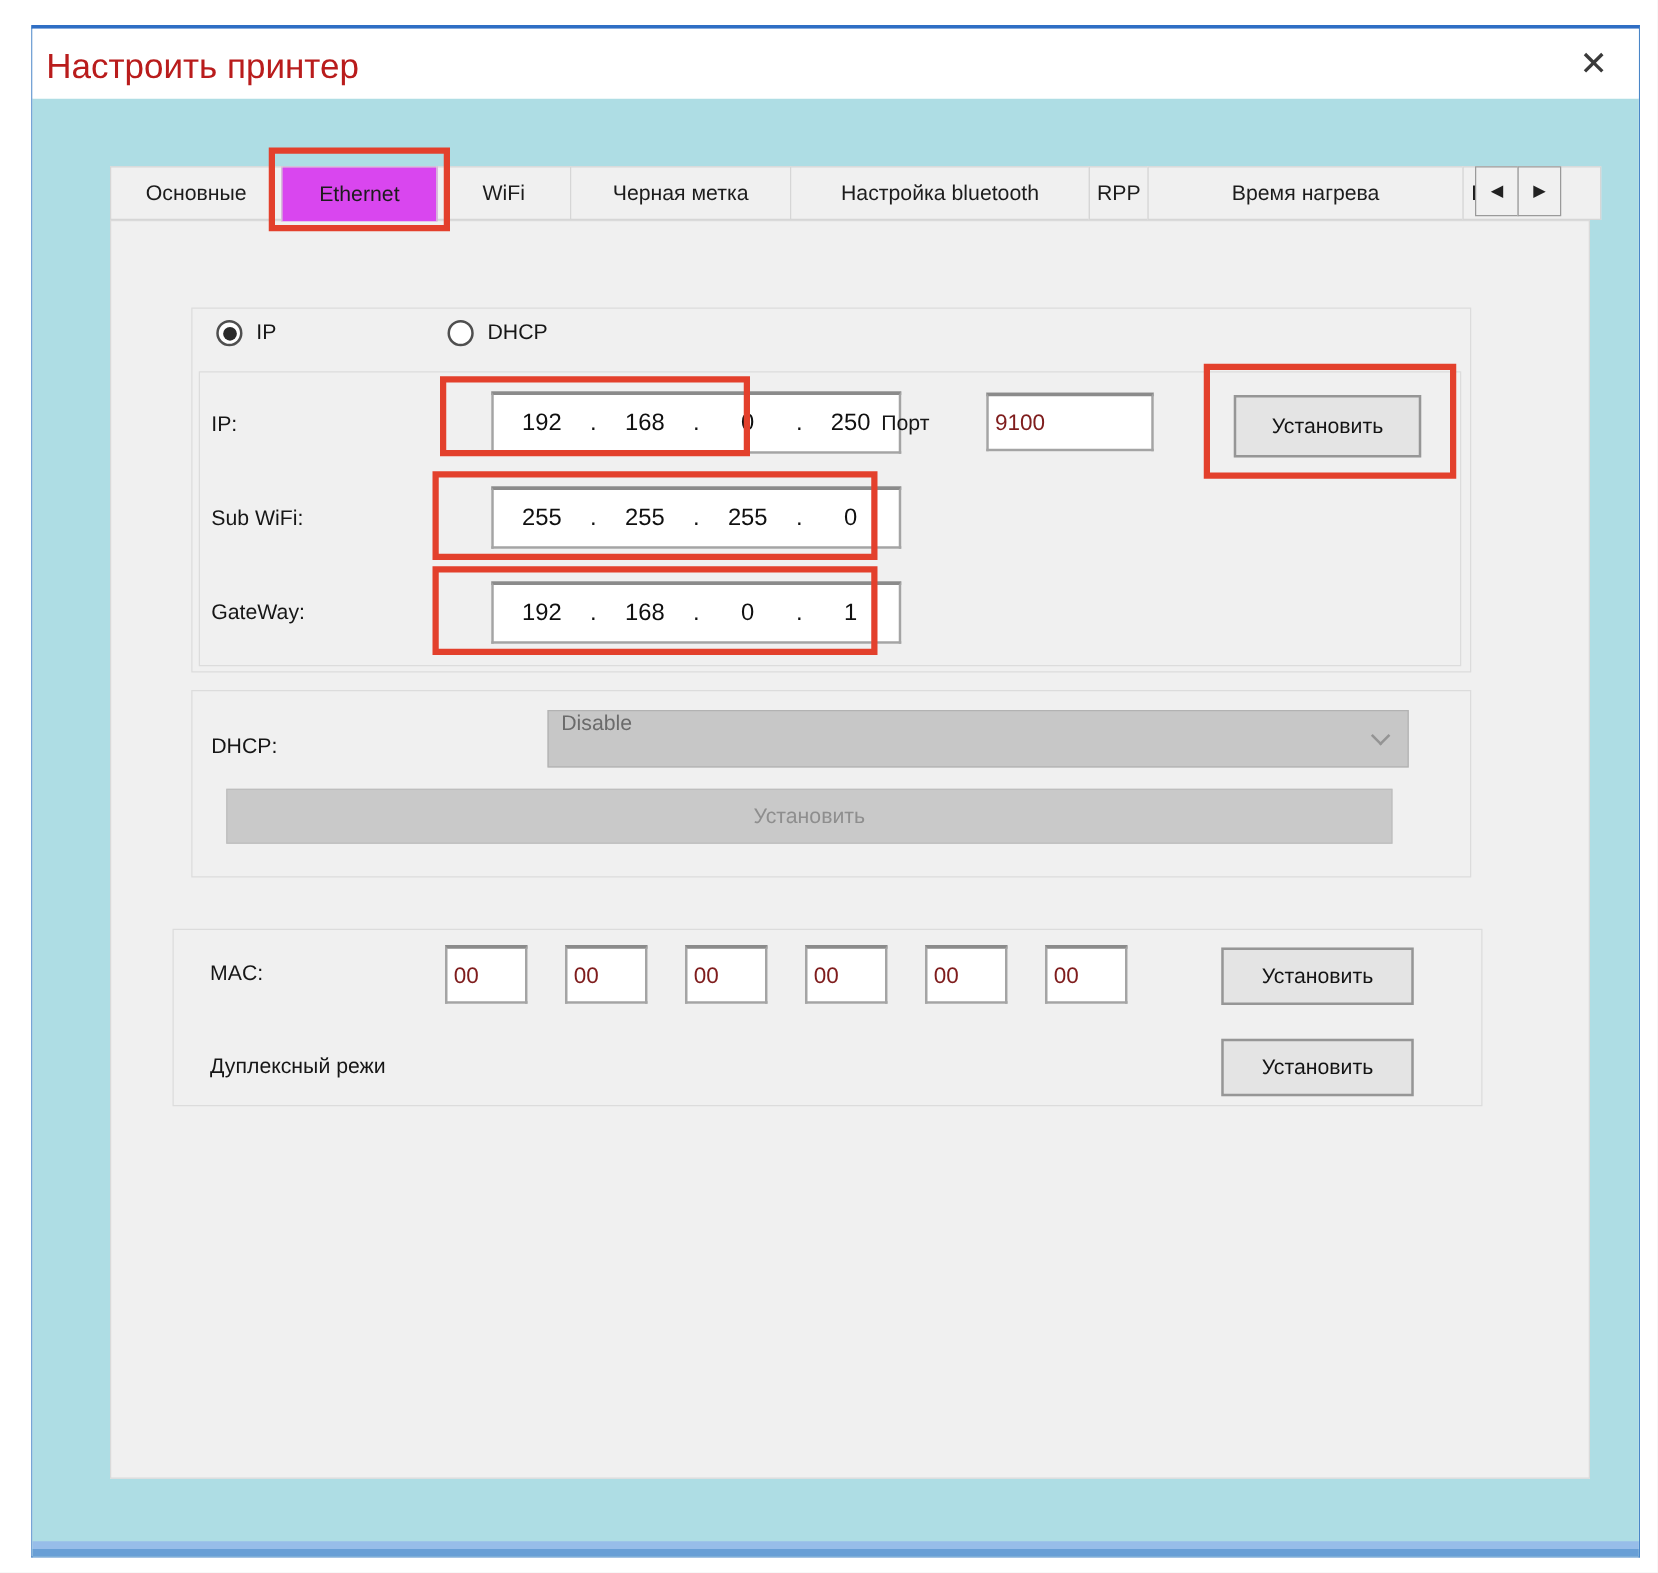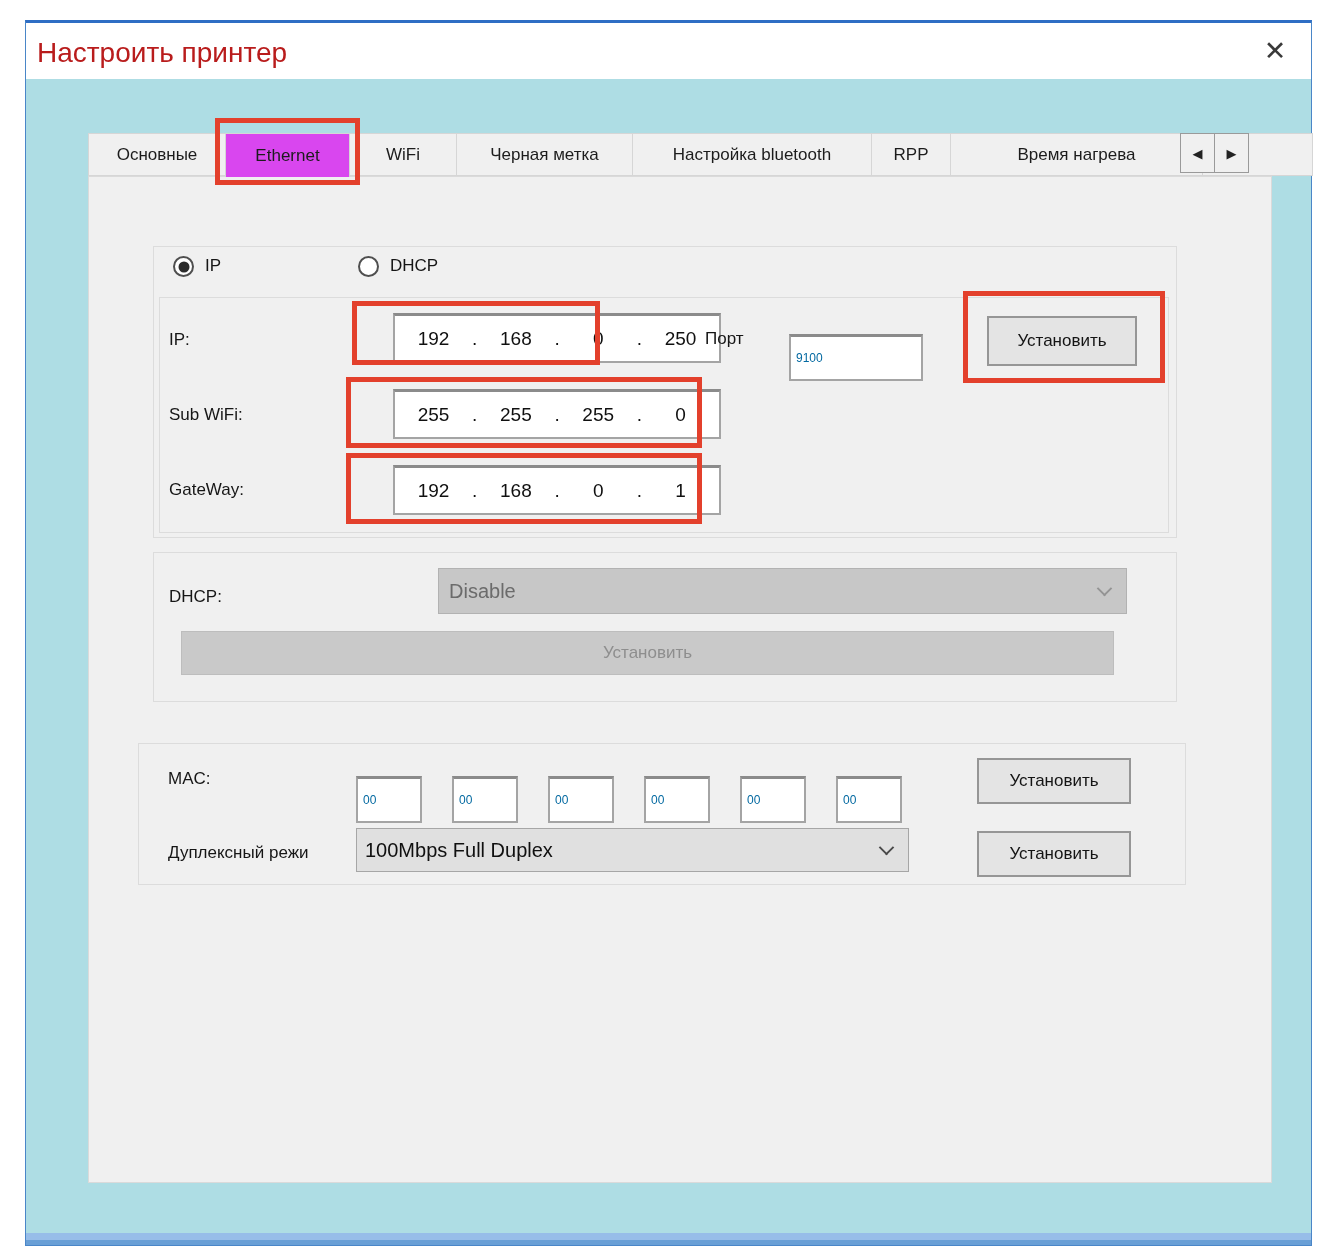--- a/index.html
+++ b/index.html
@@ -60,32 +60,32 @@
 
   .ipf {
     position:absolute; background:#fff; display:flex; align-items:center;
     border:2px solid #a4a4a4; border-top:3px solid #8b8b8b; cursor:text;margin-left:32px;
   }
   .ipf .oct { flex:1; text-align:center; font-size:19px; color:#101010; }
   .ipf .dot { font-size:19px; color:#101010; }
 
   .tin {
     position:absolute; background:#fff; border:2px solid #a4a4a4; border-top:3px solid #8b8b8b;
-    font-family:"Liberation Sans","DejaVu Sans",sans-serif; font-size:12px; color:#0369a1;
-    padding:0 0 0 5px; outline:none;margin-top:20px;
+    font-family:"Liberation Sans","DejaVu Sans",sans-serif; font-size:18px; color:#7f1d1d;
+    padding:0 0 0 5px; outline:none;
   }
 
   .btn {
     position:absolute; background:#e4e4e4; border:2px solid #969696;
     display:flex; align-items:center; justify-content:center;
     font-size:17px; color:#141414; cursor:pointer; white-space:nowrap;
   }
   .btn.disabled { background:#c9c9c9; border:1px solid #bdbdbd; color:#8e8e8e; cursor:default; }
 
-  .combo { position:absolute; display:flex; align-items:center; padding-left:10px; font-size:20px; }
+  .combo { position:absolute; display:flex; align-items:flex-start; padding-left:10px; font-size:17px; }
   .combo.disabled { background:#c7c7c7; border:1px solid #b2b2b2; color:#6b6b6b; cursor:default; }
   .combo.enabled { background:#e0e0e0; border:1px solid #a6a6a6; color:#101010; cursor:pointer; }
   .chev {
     position:absolute; right:16px; top:50%; width:11px; height:11px;
     border-right:2px solid #4a4a4a; border-bottom:2px solid #4a4a4a;
     transform:translateY(-72%) rotate(45deg);
   }
   .combo.disabled .chev { border-color:#949494; }
 
   
@@ -111,21 +111,21 @@
         </div>
       <div class="tab" style="width:108px">
           <span>WiFi</span>
         </div>
       <div class="tab" style="width:177px">
           <span>Черная метка</span>
         </div>
       <div class="tab" style="width:240px">
           <span>Настройка bluetooth</span>
         </div>
-      <div class="tab" style="width:80px">
+      <div class="tab" style="width:48px">
           <span>RPP</span>
         </div>
       <div class="tab" style="width:253px">
           <span>Время нагрева</span>
         </div>
       <div class="tab cut" style="width:111px">
           <span>L</span>
         </div>
     </div>
     <div class="tscroll">
@@ -204,24 +204,20 @@
       <input class="tin" style="left: 363px; top: 579px; width: 66px; height: 47px;" value="00">
       <input class="tin" style="left: 459px; top: 579px; width: 66px; height: 47px;" value="00">
       <input class="tin" style="left: 555px; top: 579px; width: 66px; height: 47px;" value="00">
       <input class="tin" style="left: 651px; top: 579px; width: 66px; height: 47px;" value="00">
       <input class="tin" style="left: 747px; top: 579px; width: 66px; height: 47px;" value="00">
       <div class="btn" style="left:888px;top:581px;width:154px;height:46px">
           <span>Установить</span>
         </div>
 
       <span class="lbl" style="left:79px;top:666px;max-width:187px;overflow:hidden">Дуплексный режи</span>
-      <div class="combo enabled" style="left:267px;top:651px;width:553px;height:44px;padding-left:8px">
-        <span>100Mbps Full Duplex</span>
-        <span class="chev"></span>
-      </div>
       <div class="btn" style="left:888px;top:654px;width:154px;height:46px">
           <span>Установить</span>
         </div>
 
     </div>
 
     <div class="bottombar"></div>
   </div>
 </div>
 

